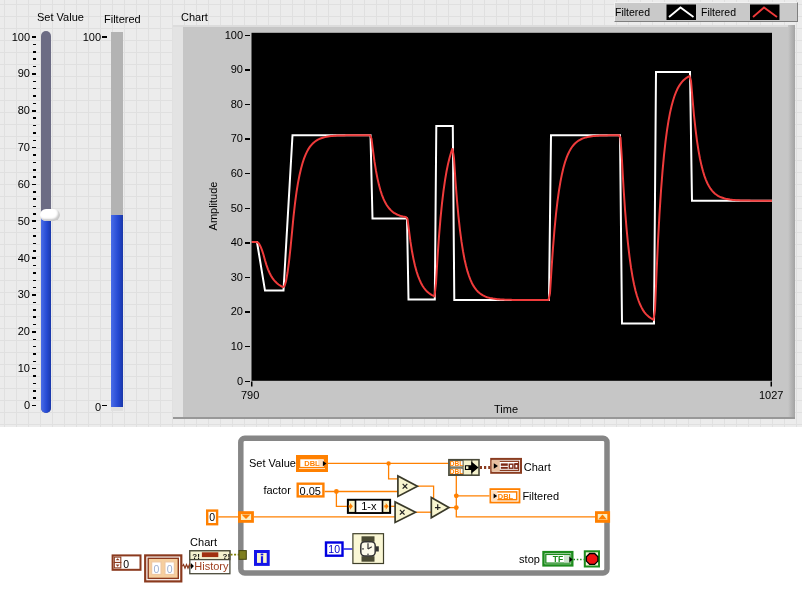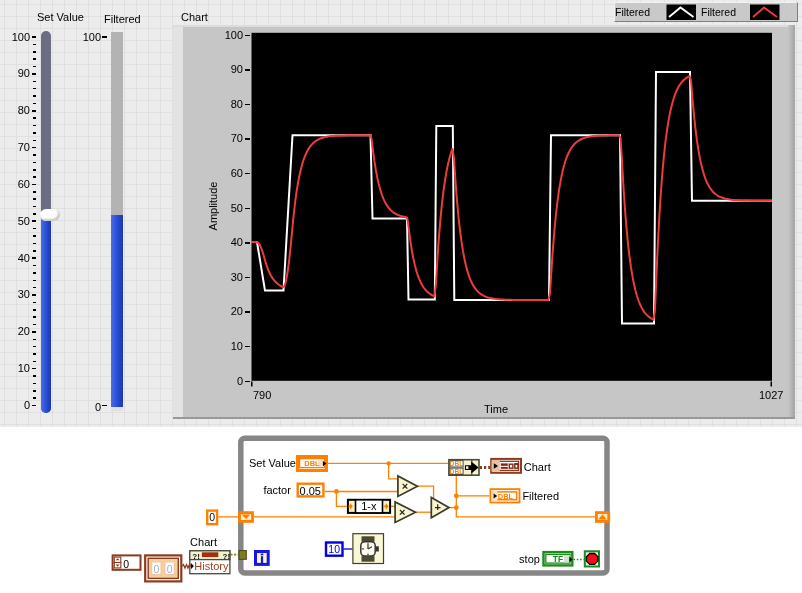--- a/index.html
+++ b/index.html
@@ -52,23 +52,23 @@
 <div style="position:absolute;left:244.5px;top:172.9px;width:5px;height:1.5px;background:#000"></div>
 <div style="position:absolute;right:559px;top:132.3px;width:40px;text-align:right;font-size:11px;color:#000">70</div>
 <div style="position:absolute;left:244.5px;top:138.3px;width:5px;height:1.5px;background:#000"></div>
 <div style="position:absolute;right:559px;top:97.7px;width:40px;text-align:right;font-size:11px;color:#000">80</div>
 <div style="position:absolute;left:244.5px;top:103.7px;width:5px;height:1.5px;background:#000"></div>
 <div style="position:absolute;right:559px;top:63.1px;width:40px;text-align:right;font-size:11px;color:#000">90</div>
 <div style="position:absolute;left:244.5px;top:69.1px;width:5px;height:1.5px;background:#000"></div>
 <div style="position:absolute;right:559px;top:28.5px;width:40px;text-align:right;font-size:11px;color:#000">100</div>
 <div style="position:absolute;left:244.5px;top:34.5px;width:5px;height:1.5px;background:#000"></div>
  <div class="t11" style="left:181px;top:11px">Chart</div>
- <div class="t11" style="left:253px;top:389px">790</div>
+ <div class="t11" style="left:241px;top:389px">790</div>
  <div class="t11" style="left:759px;top:389px">1027</div>
- <div class="t11" style="left:484px;top:403px">Time</div>
+ <div class="t11" style="left:494px;top:403px">Time</div>
  <div class="t11" style="left:213px;top:206px;transform:translate(-50%,-50%) rotate(-90deg)">Amplitude</div>
 
  <div class="t11" style="left:37px;top:11px">Set Value</div>
  <div style="position:absolute;right:772px;top:399.0px;width:36px;text-align:right;font-size:11px;color:#000">0</div>
 <div style="position:absolute;right:772px;top:362.1px;width:36px;text-align:right;font-size:11px;color:#000">10</div>
 <div style="position:absolute;right:772px;top:325.3px;width:36px;text-align:right;font-size:11px;color:#000">20</div>
 <div style="position:absolute;right:772px;top:288.4px;width:36px;text-align:right;font-size:11px;color:#000">30</div>
 <div style="position:absolute;right:772px;top:251.6px;width:36px;text-align:right;font-size:11px;color:#000">40</div>
 <div style="position:absolute;right:772px;top:214.8px;width:36px;text-align:right;font-size:11px;color:#000">50</div>
 <div style="position:absolute;right:772px;top:177.9px;width:36px;text-align:right;font-size:11px;color:#000">60</div>

